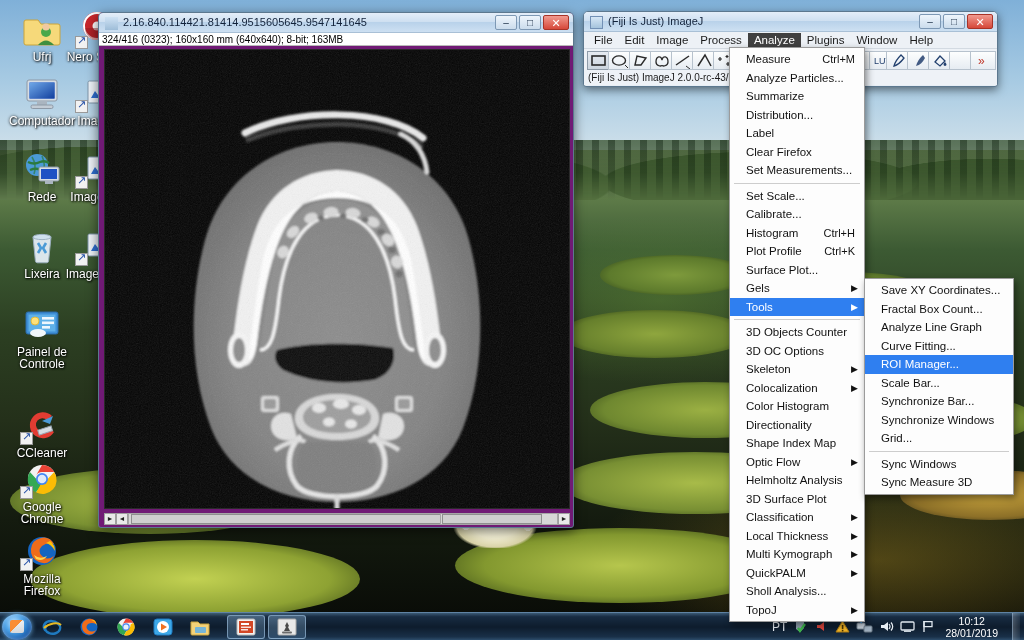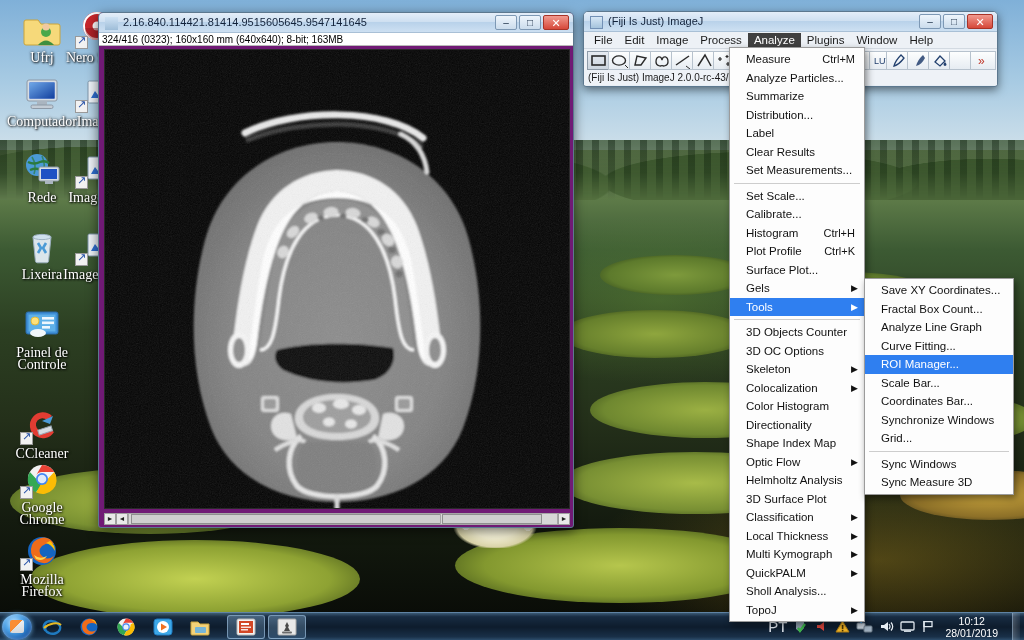--- a/index.html
+++ b/index.html
@@ -64,24 +64,23 @@
       radial-gradient(ellipse 11px 20px at 66px 16px,#fbf8e6 60%,rgba(255,255,255,0) 62%),
       radial-gradient(ellipse 11px 20px at 80px 23px,#f6f2dd 60%,rgba(255,255,255,0) 62%);
   }
 
   
   .dicon {
     position:absolute; width:74px; text-align:center; cursor:default;
   }
   .dicon .glyph { width:44px; height:42px; margin:0 auto 2px; position:relative; }
   .dicon .lbl {
-    color:#fff; font-size:14px; line-height:11.5px;
+    color:#fff; font-size:12px; line-height:11.5px;
     text-shadow: 1px 1px 2px rgba(0,0,0,.95), 0 0 3px rgba(0,0,0,.9);
     word-wrap:break-word;
-    font-family:Liberation Serif, serif;
   }
   .shortcut-arrow{
     position:absolute; left:0; bottom:1px; width:13px; height:13px;
     background:#f2f2f2; border:1px solid #9a9a9a;
   }
   .shortcut-arrow:after{
     content:"\2197"; position:absolute; left:1px; top:-3px;
     font-size:11px; color:#2a54a8; font-family:"DejaVu Sans",sans-serif;
   }
 
@@ -229,21 +228,21 @@
     display:flex; align-items:center; justify-content:center;
     position:relative; flex:none;
   }
   .tbtn.qa{ width:34px; }
   .tbtn.open{
     width:38px;
     background:linear-gradient(to bottom, rgba(150,190,225,.38), rgba(90,135,175,.30));
     border:1px solid rgba(175,210,240,.55);
   }
   #tray{ margin-left:auto; display:flex; align-items:center; height:28px; padding-right:4px; gap:6px;}
-  #tray .tlbl{ color:#e8eef5; font-size:15px; }
+  #tray .tlbl{ color:#e8eef5; font-size:12px; }
   #clock{ color:#fff; font-size:10.5px; text-align:center; line-height:12px; padding:0 4px; }
   #showdesk{ width:8px; height:28px; margin-left:4px;
               background:linear-gradient(to right, rgba(255,255,255,.22), rgba(255,255,255,.06));
               border-left:1px solid rgba(190,215,240,.5); }
 </style>
 </head>
 <body>
 
 <div id="wallpaper">
   <div id="sky"></div>
@@ -720,21 +719,21 @@
 
 <div class="menu" id="analyzeMenu">
   <div class="mi">
     <span>Measure</span>
     <span class="acc">Ctrl+M</span>
   </div>
   <div class="mi"><span>Analyze Particles...</span></div>
   <div class="mi"><span>Summarize</span></div>
   <div class="mi"><span>Distribution...</span></div>
   <div class="mi"><span>Label</span></div>
-  <div class="mi"><span>Clear Results</span></div>
+  <div class="mi"><span>Clear Firefox</span></div>
   <div class="mi"><span>Set Measurements...</span></div>
   <div class="msep"></div>
   <div class="mi"><span>Set Scale...</span></div>
   <div class="mi"><span>Calibrate...</span></div>
   <div class="mi">
     <span>Histogram</span>
     <span class="acc">Ctrl+H</span>
   </div>
   <div class="mi">
     <span>Plot Profile</span>
@@ -792,21 +791,21 @@
   </div>
 </div>
 
 <div class="menu" id="toolsMenu">
   <div class="mi"><span>Save XY Coordinates...</span></div>
   <div class="mi"><span>Fractal Box Count...</span></div>
   <div class="mi"><span>Analyze Line Graph</span></div>
   <div class="mi"><span>Curve Fitting...</span></div>
   <div class="mi hl"><span>ROI Manager...</span></div>
   <div class="mi"><span>Scale Bar...</span></div>
-  <div class="mi"><span>Coordinates Bar...</span></div>
+  <div class="mi"><span>Synchronize Bar...</span></div>
   <div class="mi"><span>Synchronize Windows</span></div>
   <div class="mi"><span>Grid...</span></div>
   <div class="msep"></div>
   <div class="mi"><span>Sync Windows</span></div>
   <div class="mi"><span>Sync Measure 3D</span></div>
 </div>
 
 <div id="taskbar">
   <div id="startorb"></div>
 

